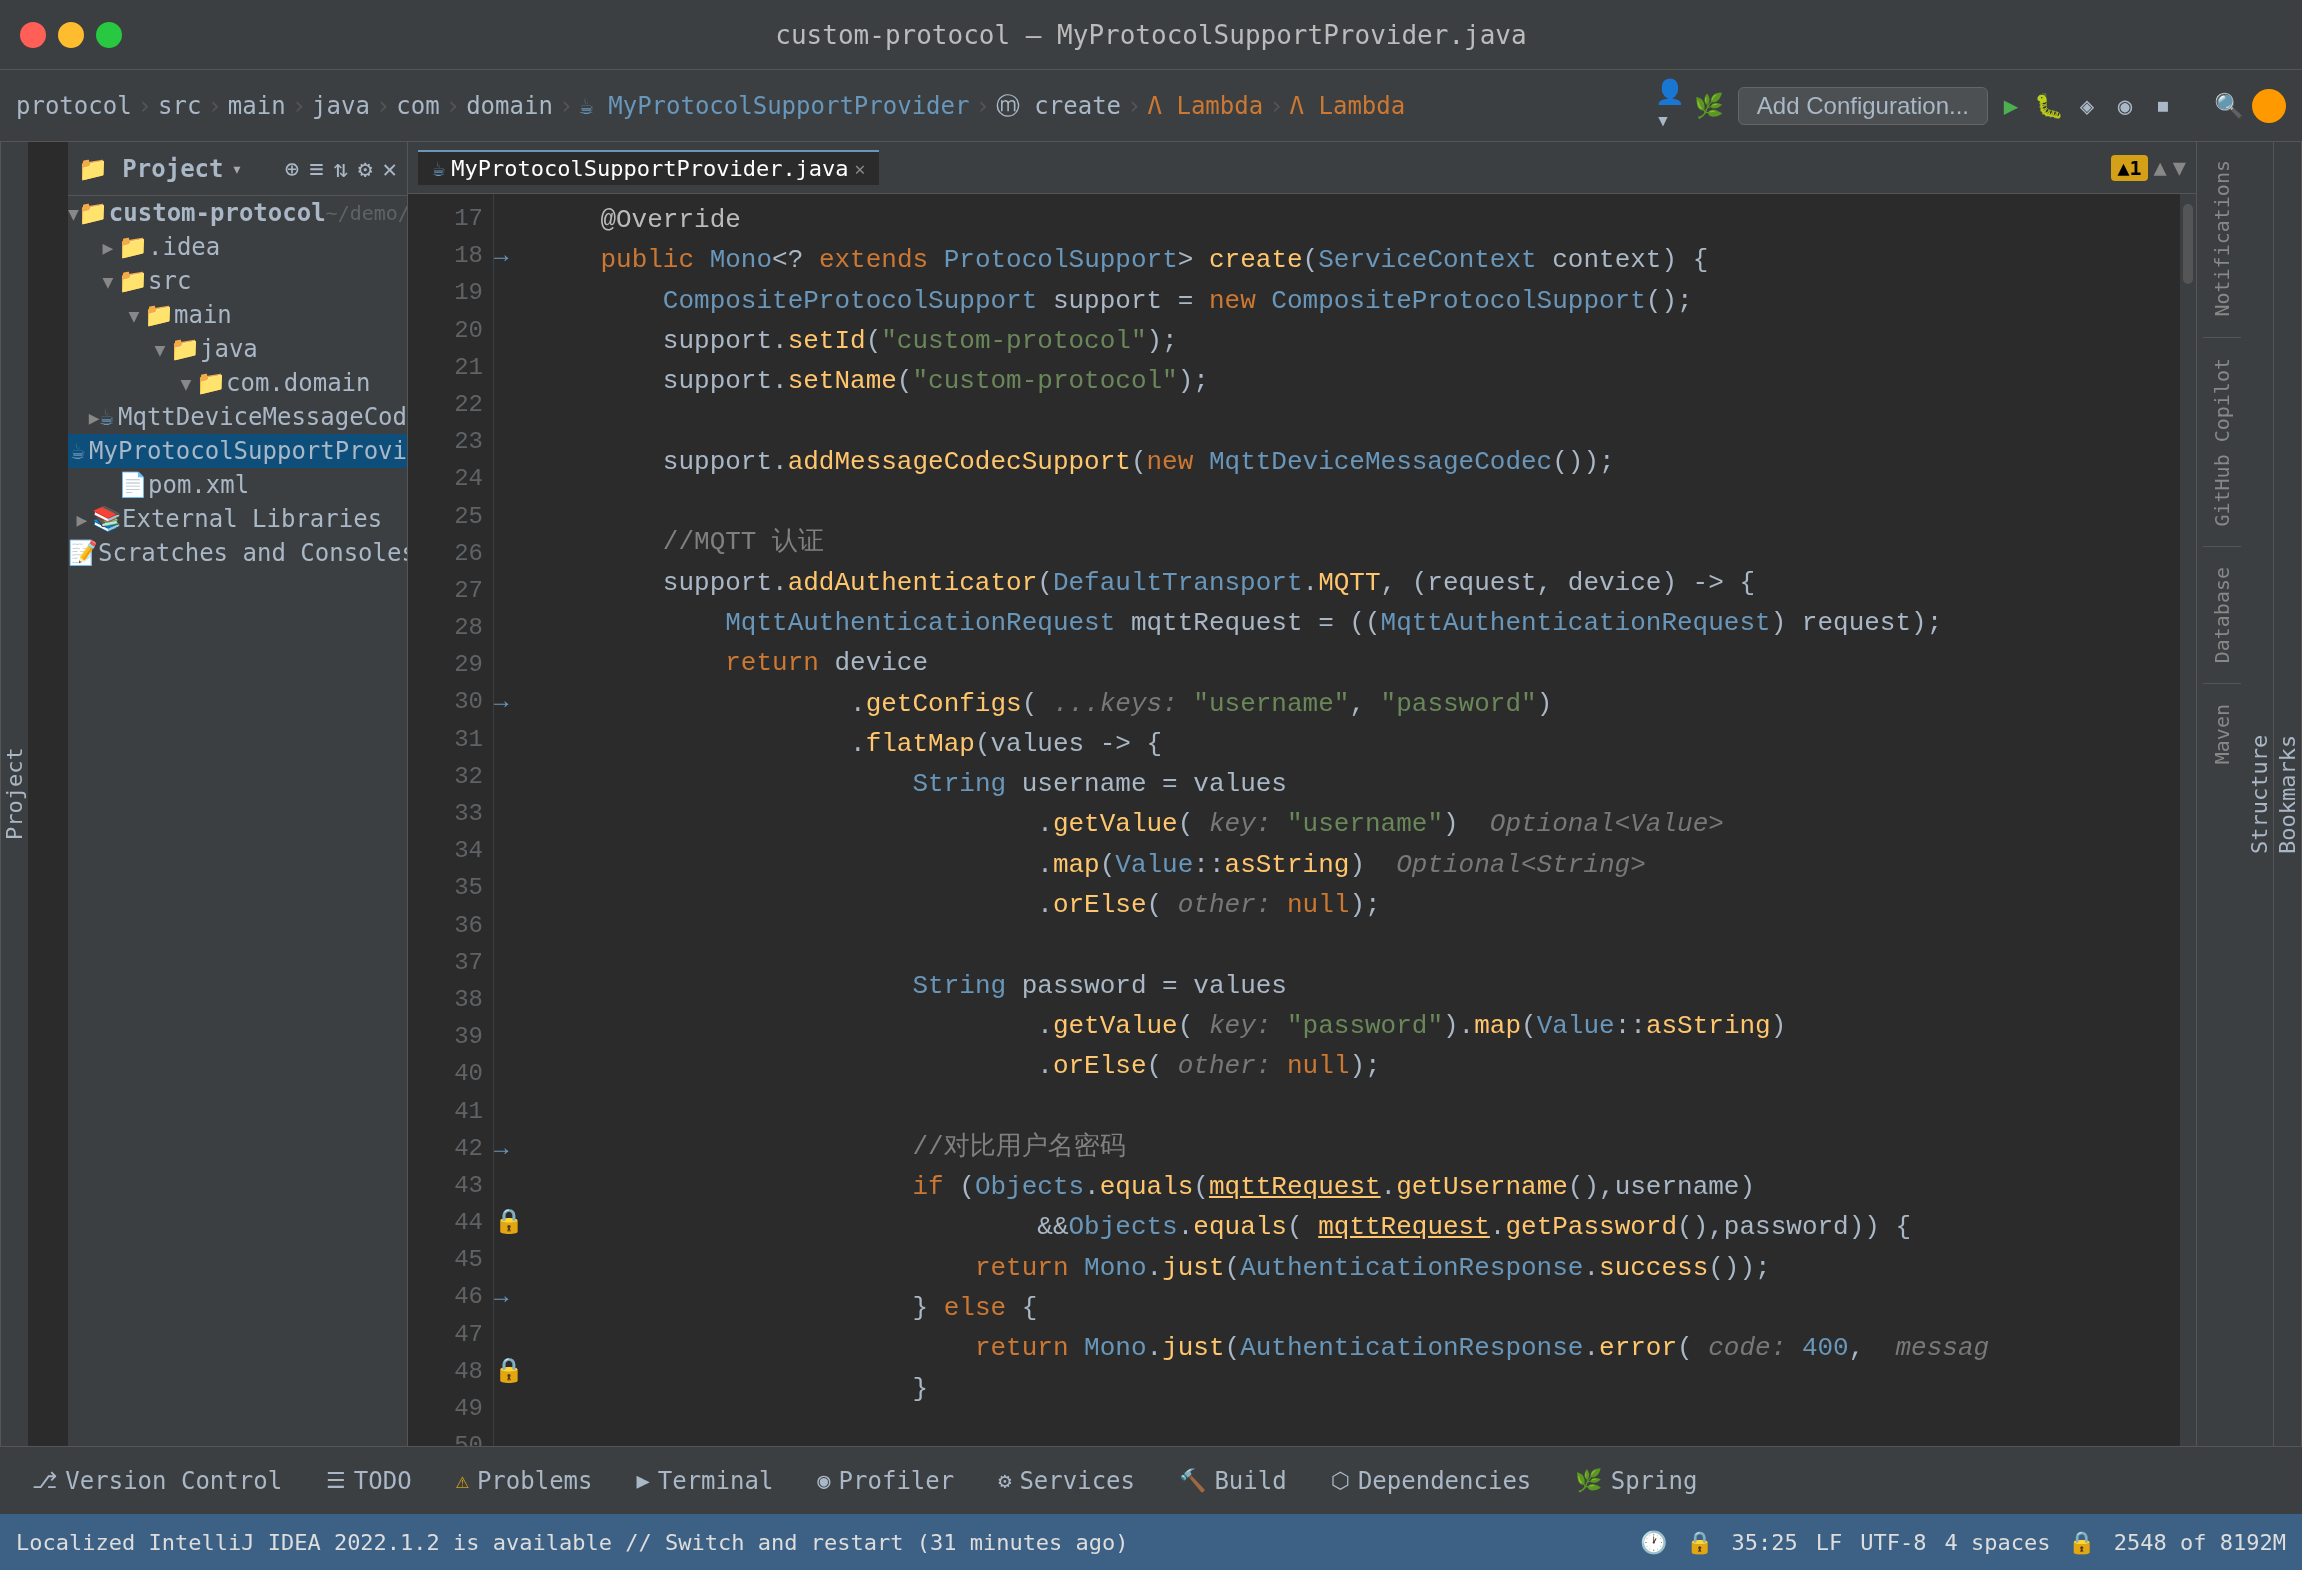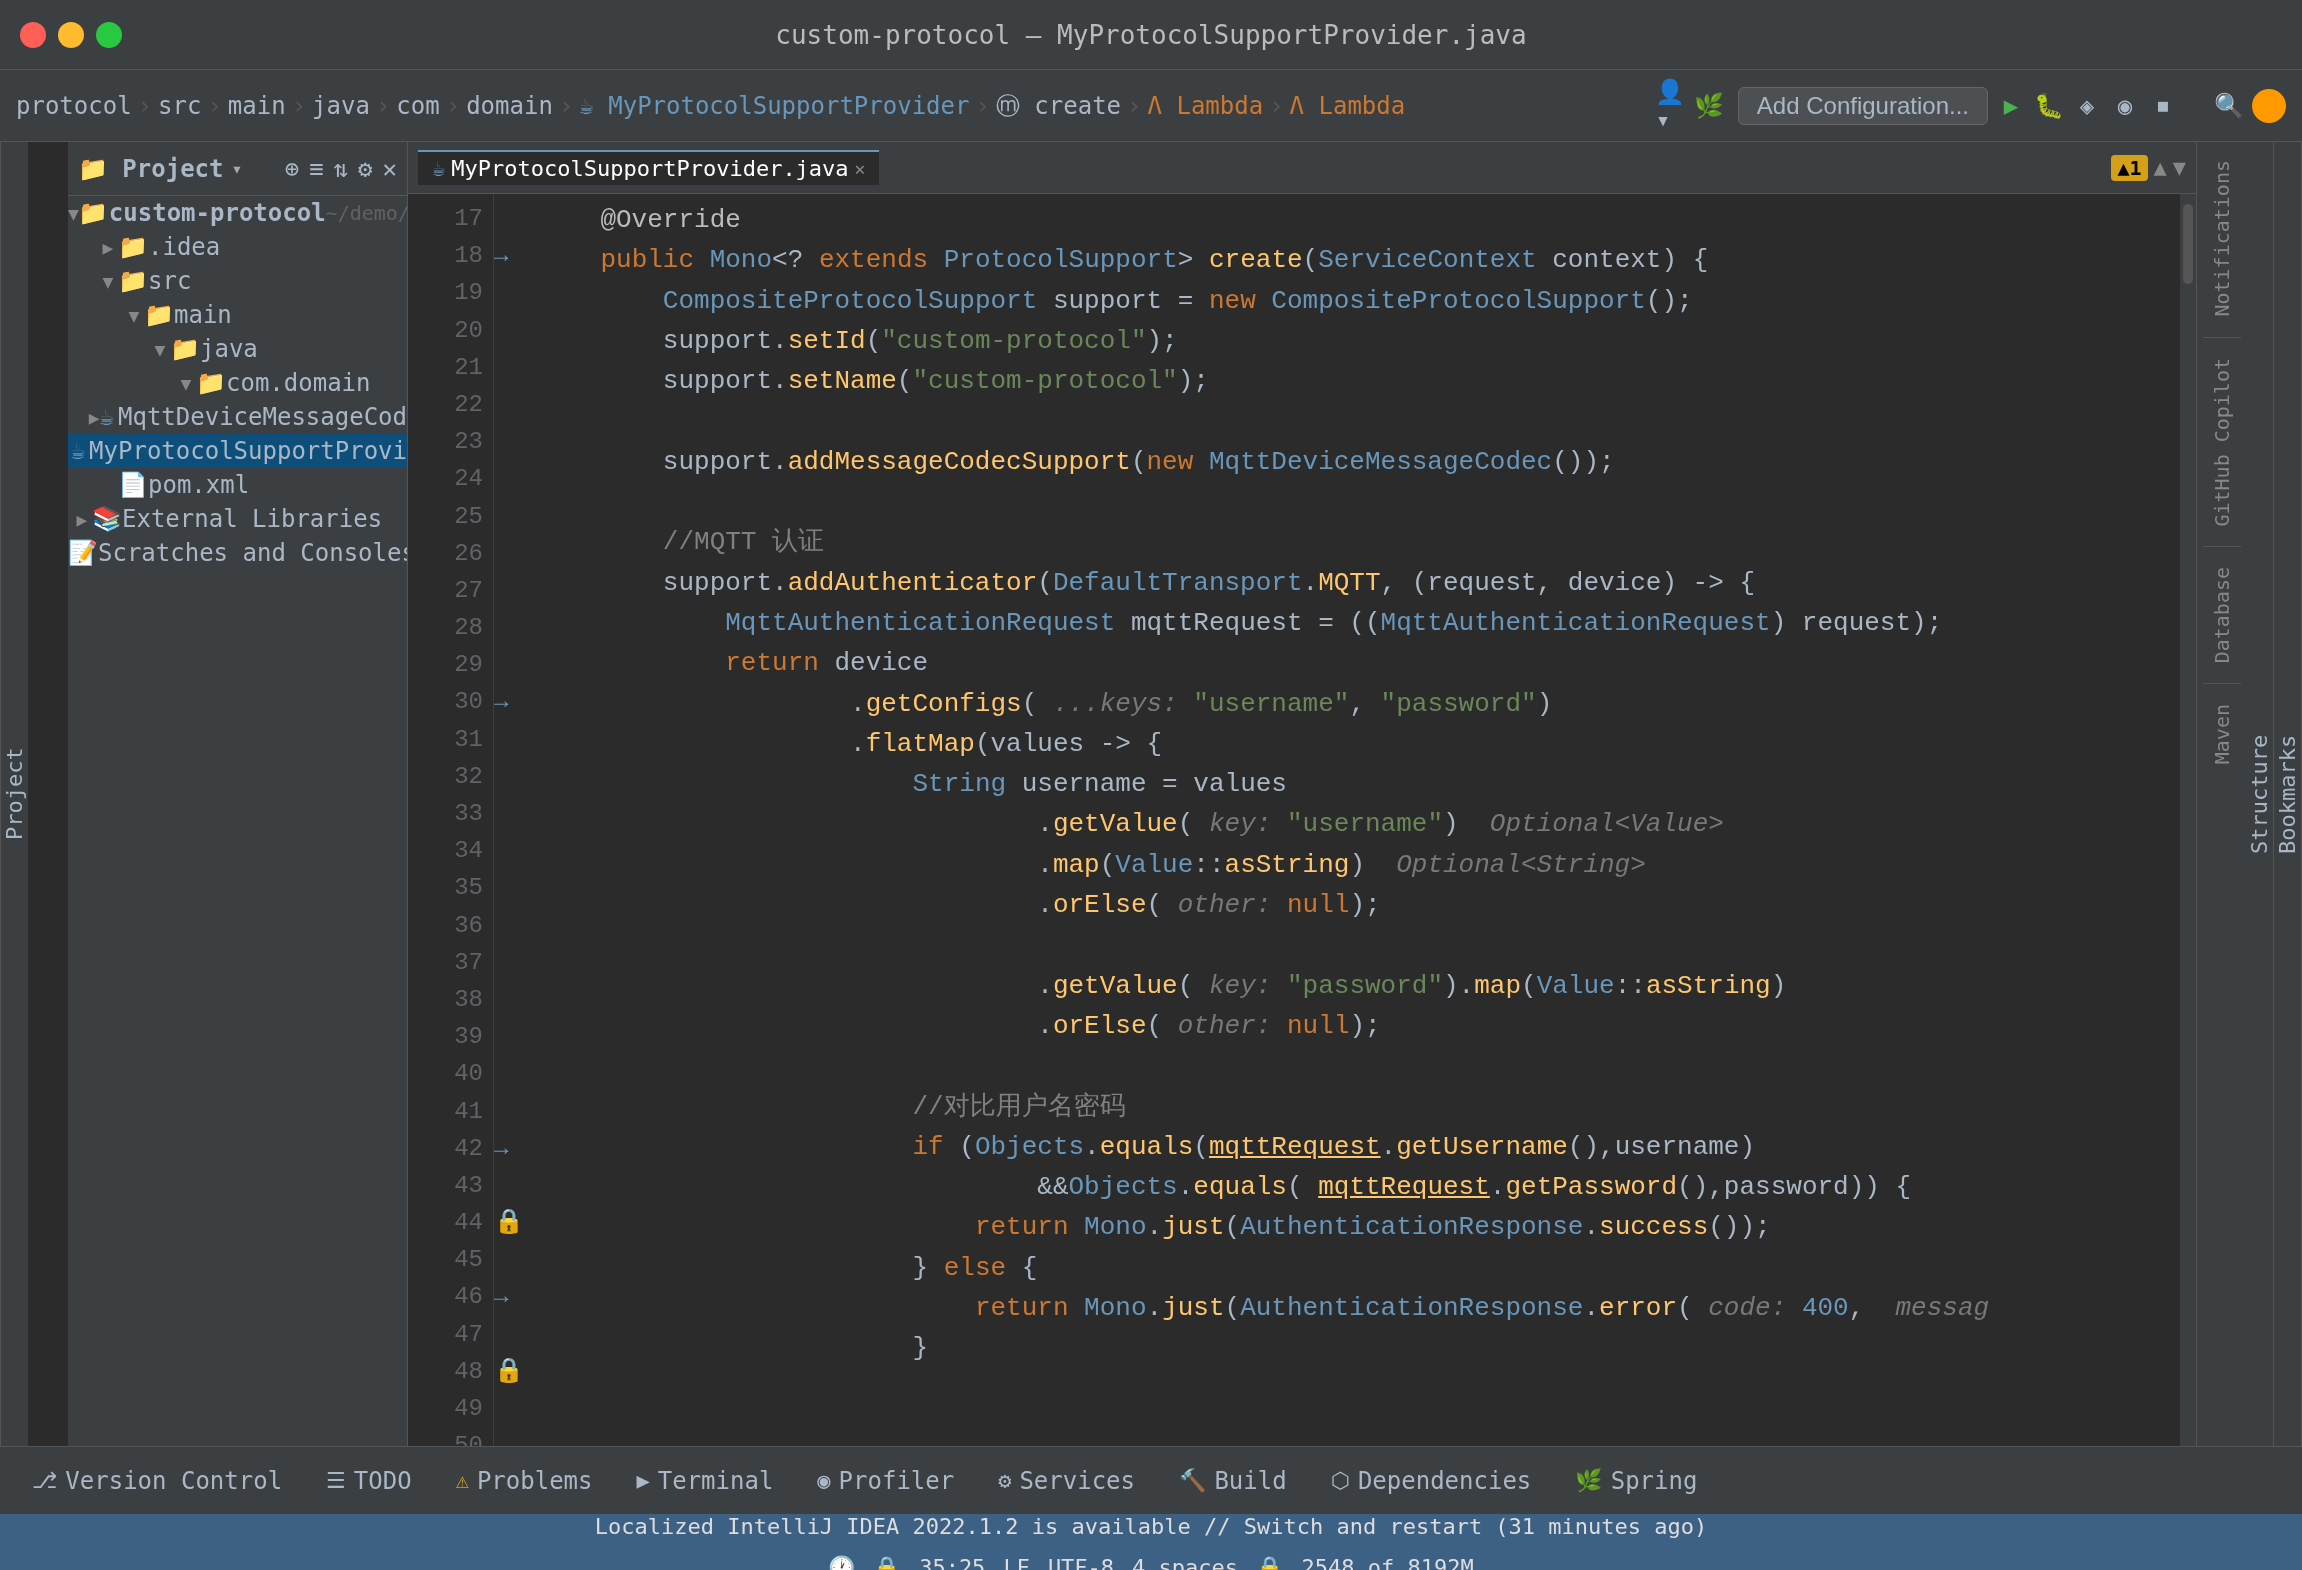--- a/index.html
+++ b/index.html
@@ -273,21 +273,20 @@
     
     #statusbar {
       height: 56px;
       background: #3d6185;
       display: flex;
       align-items: center;
       padding: 0 16px;
       gap: 16px;
       font-size: 22px;
       color: #fff;
-      flex-direction: column;
     }
     .status-msg { flex: 1; color: #ddd; font-size: 22px; }
     .status-right {
       display: flex;
       align-items: center;
       gap: 18px;
       font-size: 22px;
     }
     .status-item { color: #ddd; cursor: pointer; }
 
@@ -596,20 +595,21 @@
         <div class="code-line"><span class="var">        support.</span><span class="fn">addAuthenticator</span><span class="var">(</span><span class="type">DefaultTransport</span><span class="var">.</span><span class="fn">MQTT</span><span class="var">, (request, device) -&gt; {</span></div>
         <div class="code-line"><span class="var">            </span><span class="type">MqttAuthenticationRequest</span><span class="var"> mqttRequest = ((</span><span class="type">MqttAuthenticationRequest</span><span class="var">) request);</span></div>
         <div class="code-line"><span class="var">            </span><span class="kw">return</span><span class="var"> device</span></div>
         <div class="code-line"><span class="var">                    .</span><span class="fn">getConfigs</span><span class="var">( </span><span class="hint">...keys:</span><span class="var"> </span><span class="str">"username"</span><span class="var">, </span><span class="str">"password"</span><span class="var">)</span></div>
         <div class="code-line"><span class="var">                    .</span><span class="fn">flatMap</span><span class="var">(values -&gt; {</span></div>
         <div class="code-line"><span class="var">                        </span><span class="type">String</span><span class="var"> username = values</span></div>
         <div class="code-line"><span class="var">                                .</span><span class="fn">getValue</span><span class="var">( </span><span class="hint">key:</span><span class="var"> </span><span class="str">"username"</span><span class="var">)  </span><span class="hint">Optional&lt;Value&gt;</span></div>
         <div class="code-line"><span class="var">                                .</span><span class="fn">map</span><span class="var">(</span><span class="type">Value</span><span class="var">::</span><span class="fn">asString</span><span class="var">)  </span><span class="hint">Optional&lt;String&gt;</span></div>
         <div class="code-line"><span class="var">                                .</span><span class="fn">orElse</span><span class="var">( </span><span class="hint">other:</span><span class="var"> </span><span class="kw">null</span><span class="var">);</span></div>
         <div class="code-line"></div>
+        <div class="code-line"><span class="var">                        </span><span class="type">String</span><span class="var"> password = values</span></div>
         <div class="code-line"><span class="var">                                .</span><span class="fn">getValue</span><span class="var">( </span><span class="hint">key:</span><span class="var"> </span><span class="str">"password"</span><span class="var">).</span><span class="fn">map</span><span class="var">(</span><span class="type">Value</span><span class="var">::</span><span class="fn">asString</span><span class="var">)</span></div>
         <div class="code-line"><span class="var">                                .</span><span class="fn">orElse</span><span class="var">( </span><span class="hint">other:</span><span class="var"> </span><span class="kw">null</span><span class="var">);</span></div>
         <div class="code-line"></div>
         <div class="code-line"><span class="comment">                        //对比用户名密码</span></div>
         <div class="code-line"><span class="var">                        </span><span class="kw">if </span><span class="var">(</span><span class="type">Objects</span><span class="var">.</span><span class="fn">equals</span><span class="var">(</span><span style="text-decoration:underline;color:#ffc66d">mqttRequest</span><span class="var">.</span><span class="fn">getUsername</span><span class="var">(),username)</span></div>
         <div class="code-line"><span class="var">                                &amp;&amp;</span><span class="type">Objects</span><span class="var">.</span><span class="fn">equals</span><span class="var">( </span><span style="text-decoration:underline;color:#ffc66d">mqttRequest</span><span class="var">.</span><span class="fn">getPassword</span><span class="var">(),password)) {</span></div>
         <div class="code-line"><span class="var">                            </span><span class="kw">return </span><span class="type">Mono</span><span class="var">.</span><span class="fn">just</span><span class="var">(</span><span class="type">AuthenticationResponse</span><span class="var">.</span><span class="fn">success</span><span class="var">());</span></div>
         <div class="code-line"><span class="var">                        } </span><span class="kw">else</span><span class="var"> {</span></div>
         <div class="code-line"><span class="var">                            </span><span class="kw">return </span><span class="type">Mono</span><span class="var">.</span><span class="fn">just</span><span class="var">(</span><span class="type">AuthenticationResponse</span><span class="var">.</span><span class="fn">error</span><span class="var">( </span><span class="hint">code:</span><span class="var"> </span><span class="num">400</span><span class="var">,  </span><span class="hint">messag</span></div>
         <div class="code-line"><span class="var">                        }</span></div>

